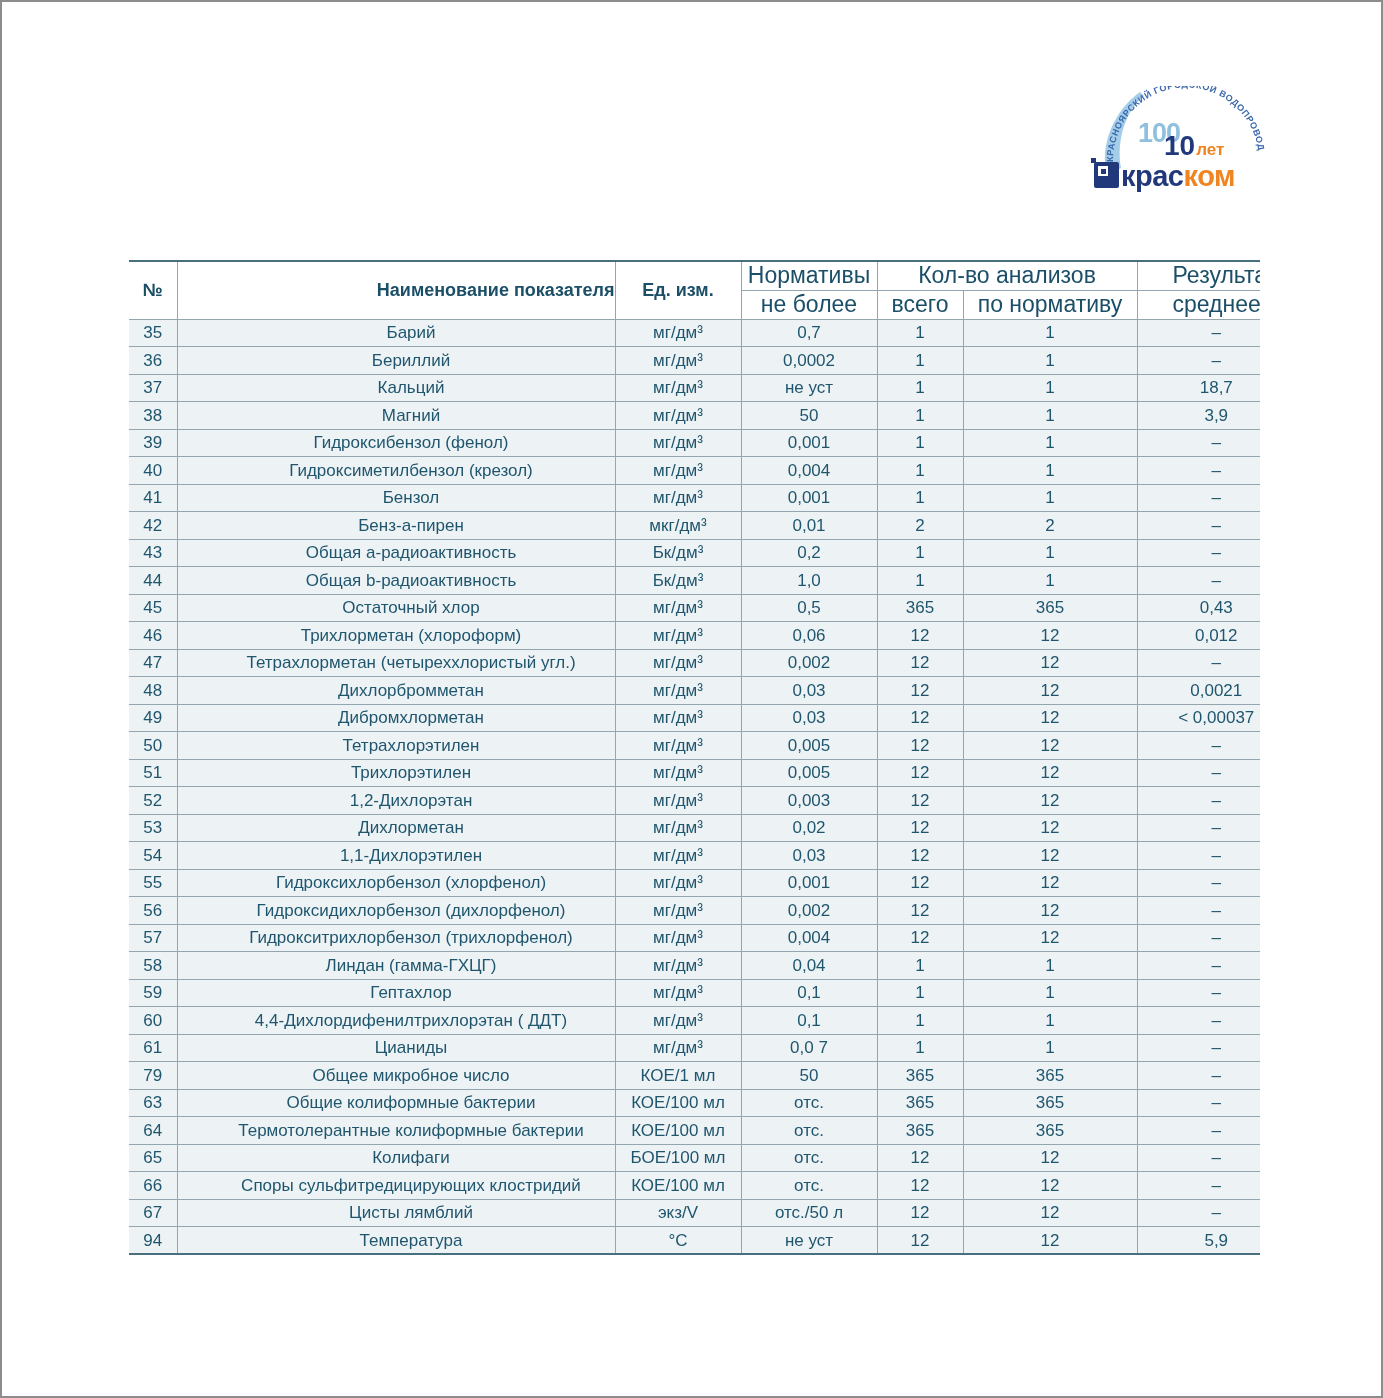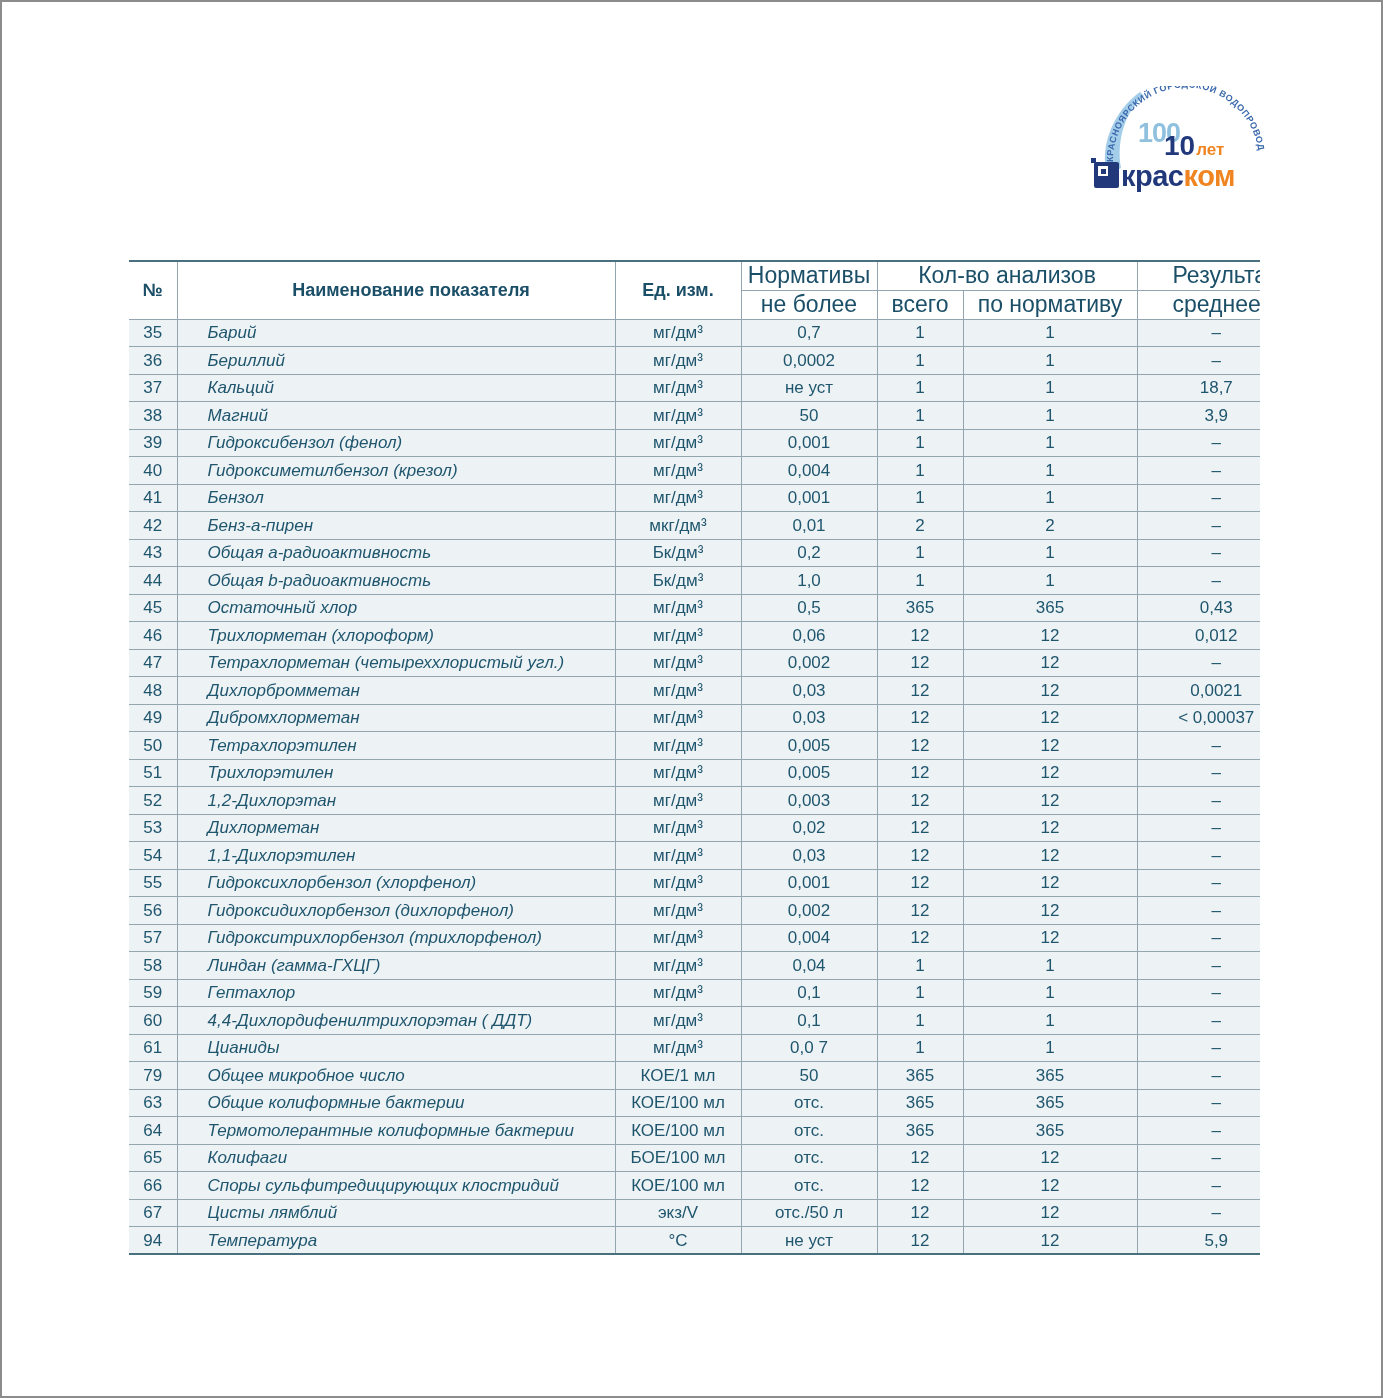--- a/index.html
+++ b/index.html
@@ -47,29 +47,29 @@
 
   .data-table thead th {
     background: #ffffff;
     font-weight: normal;
     font-size: 23px;
     text-align: center;
     height: 29px;
     color: #1b4f68;
   }
   .data-table thead th.bold { font-weight: bold; font-size: 18px; }
-  .data-table thead th.c-name { text-align: center; padding-left: 30px; }
+  .data-table thead th.c-name { text-align: right; padding-left: 30px; }
 
   .data-table tbody td {
     background: #edf2f5;
     height: 27.5px;
     text-align: center;
     vertical-align: middle;
   }
-  .data-table tbody td.c-name { text-align: left; padding-left: 30px; font-style: italic; }
+  .data-table tbody td.c-name { text-align: center; padding-left: 30px; }
 </style>
 </head>
 <body>
 
 <div class="page">
 
   <div class="logo">
     <svg width="178" height="108" viewBox="0 0 178 108">
       <defs>
         <path id="arcpath" d="M 23 76 A 72 72 0 0 1 169 73" fill="none"></path>

